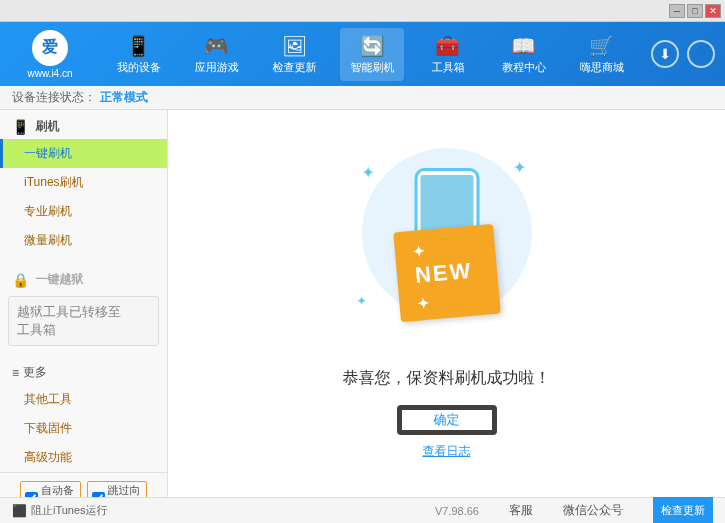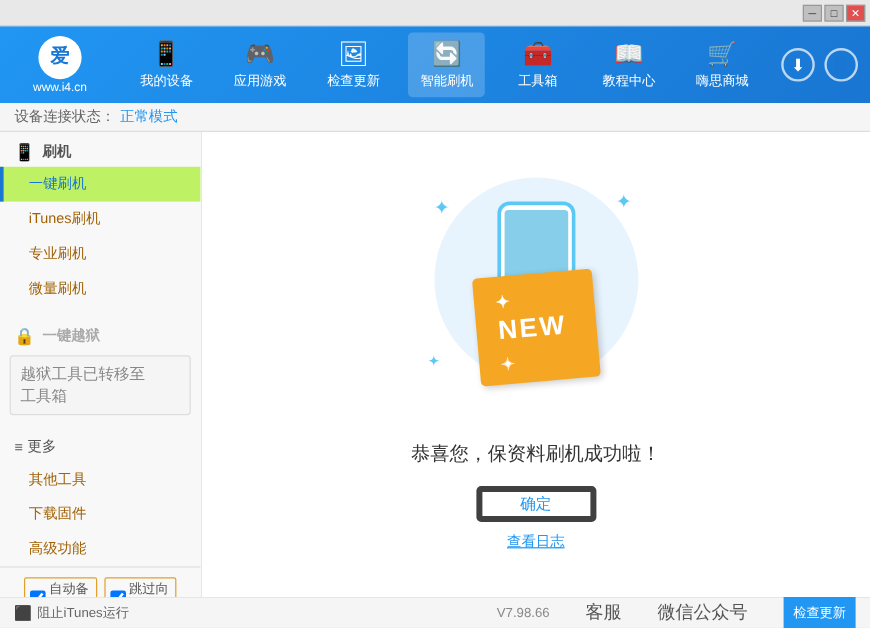--- a/index.html
+++ b/index.html
@@ -126,21 +126,21 @@
       height: 24px;
       background: #f5f5f5;
       border-bottom: 1px solid #ddd;
       display: flex;
       align-items: center;
       padding: 0 12px;
       font-size: 12px;
       color: #333;
     }
     .status-label { color: #666; margin-right: 4px; }
-    .status-value { color: #2196F3; font-weight: normal; }
+    .status-value { color: #2196F3; font-weight: bold; }
 
     
     .sidebar {
       width: 168px;
       background: #f8f8f8;
       border-right: 1px solid #e0e0e0;
       overflow-y: auto;
       display: flex;
       flex-direction: column;
     }
@@ -357,21 +357,21 @@
       color: #555;
     }
     .bottom-right {
       display: flex;
       align-items: center;
       gap: 30px;
     }
     .bottom-link {
       color: #555;
       cursor: pointer;
-      font-size: 15px;
+      font-size: 12px;
       text-align: center;
     }
     .version-text { color: #888; }
     .update-btn {
       background: #2196F3;
       color: white;
       border: none;
       border-radius: 3px;
       padding: 18px 8px;
       cursor: pointer;

